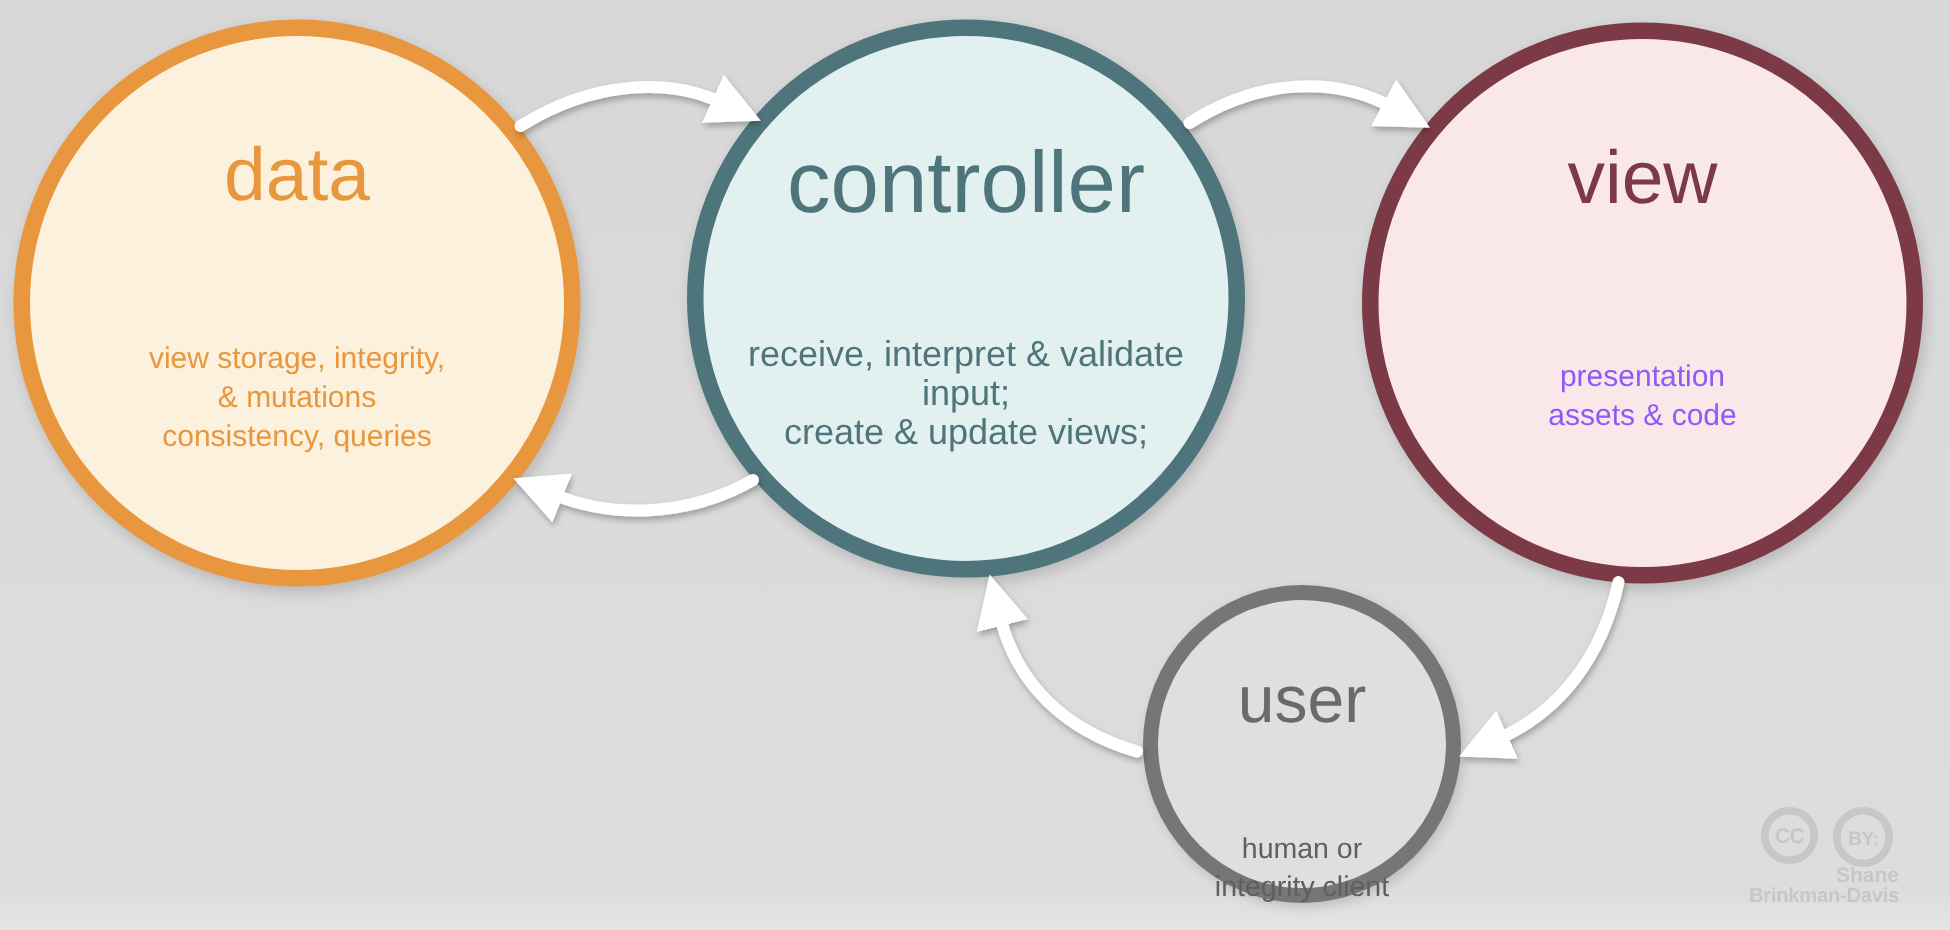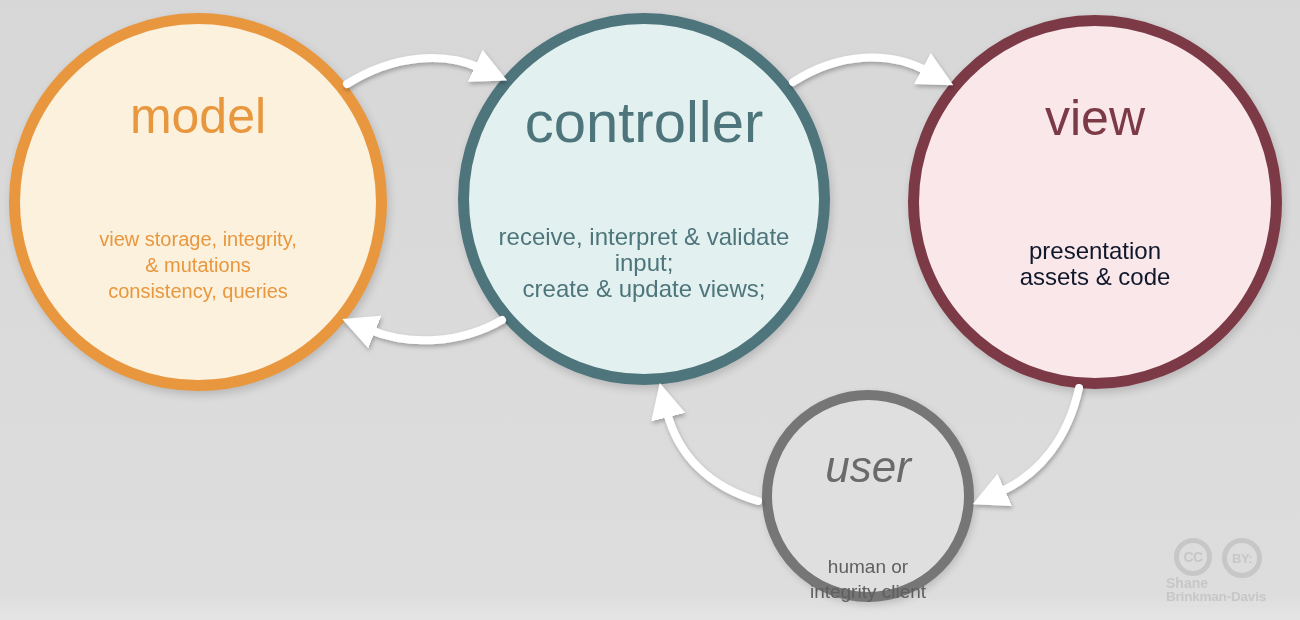--- a/index.html
+++ b/index.html
@@ -33,53 +33,53 @@
   
   #node-controller{left:458px;top:13px;width:372px;height:372px;
     background:#E2F1EF;border:11px solid #4E757C;}
   #node-controller .node-title{top:68px;font-size:58px;color:#4E757C;}
   #node-controller .node-desc{top:200px;font-size:24px;line-height:26px;color:#4E757C;}
 
   
   #node-view{left:908px;top:15px;width:374px;height:374px;
     background:#F9E7E9;border:11px solid #7C3A46;}
   #node-view .node-title{top:66px;font-size:50px;color:#7C3A46;}
-  #node-view .node-desc{top:212px;font-size:24px;line-height:26px;color:#0f172a;}
+  #node-view .node-desc{top:212px;font-size:20px;line-height:26px;color:#8b5cf6;}
 
   
   #node-user{left:762px;top:390px;width:212px;height:212px;
     background:#DFDFDF;border:10px solid #767676;box-shadow:2px 3px 7px rgba(0,0,0,0.14);}
-  #node-user .node-title{top:44px;font-size:44px;color:#6A6A6A;font-style:italic;}
+  #node-user .node-title{top:44px;font-size:44px;color:#6A6A6A;}
   #node-user .node-desc{top:110px;font-size:19px;line-height:25px;color:#5F5F5F;margin-top:44px;}
 
   
   #arrows-layer{position:absolute;left:0;top:0;width:1300px;height:620px;pointer-events:none;}
   .arrow{stroke:#FFFFFF;stroke-width:8;fill:none;stroke-linecap:round;}
 
   
   #attribution{position:absolute;right:14px;bottom:12px;width:120px;color:#C7C7C7;}
   .cc-circle{
     position:absolute;box-sizing:border-box;border:5px solid #C7C7C7;border-radius:50%;
     display:flex;align-items:center;justify-content:center;
     font-weight:bold;
   }
   #cc-badge{left:8px;top:0;width:38px;height:38px;font-size:14px;letter-spacing:-0.5px;}
   #by-badge{left:56px;top:0;width:40px;height:40px;font-size:13px;letter-spacing:-0.5px;}
-  #author{position:absolute;left:0;top:38px;font-weight:bold;line-height:14px;}
+  #author{position:absolute;left:0;top:38px;font-weight:bold;line-height:14px;text-align:right;}
   #author-line1{font-size:14px;display:block;}
   #author-line2{font-size:13.5px;display:block;letter-spacing:-0.2px;}
   #attribution{height:70px;}
 </style>
 </head>
 <body>
 
 <div id="canvas">
 
   <div class="node" id="node-model">
-    <div class="node-title">model</div>
+    <div class="node-title">data</div>
     <div class="node-desc">
       <span class="desc-line">view storage, integrity,</span>
       <span class="desc-line">&amp; mutations</span>
       <span class="desc-line">consistency, queries</span>
     </div>
   </div>
 
   <div class="node" id="node-controller">
     <div class="node-title">controller</div>
     <div class="node-desc">

